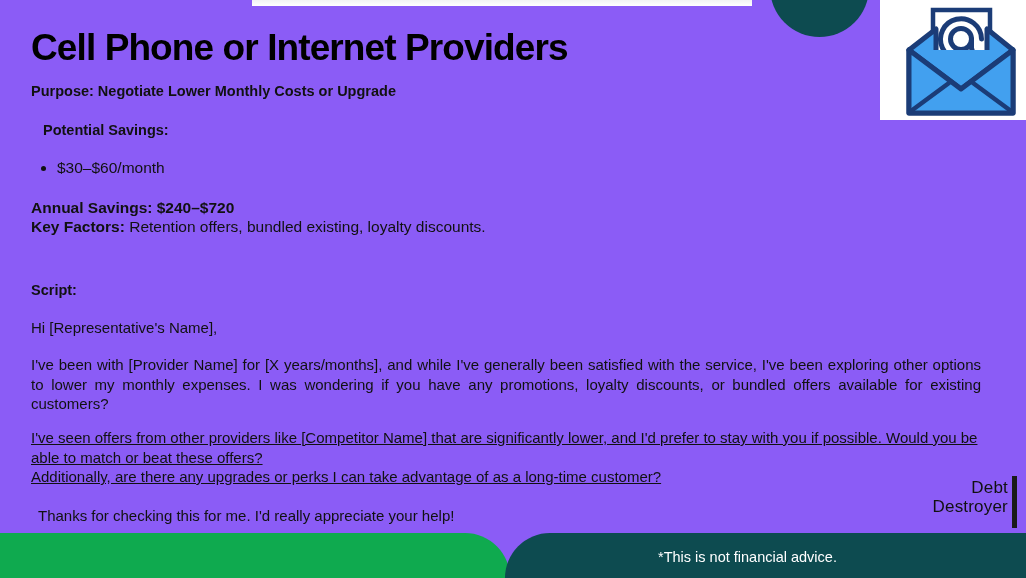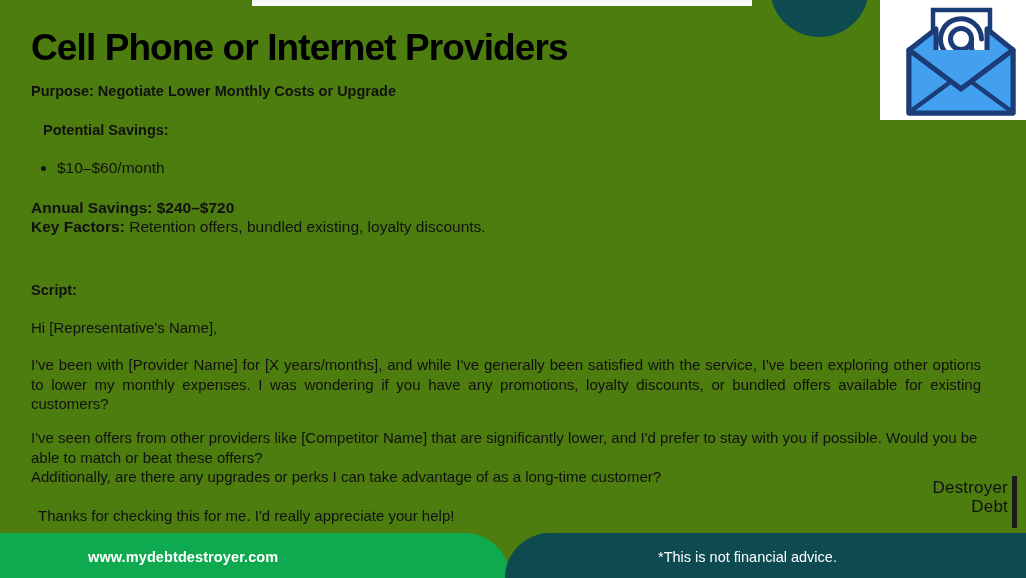--- a/index.html
+++ b/index.html
@@ -3,21 +3,21 @@
 <meta charset="utf-8">
 <style>
   html,body{margin:0;padding:0;}
   body{
     width:1026px;height:578px;
     background:#ffffff;
     font-family:"Liberation Sans", sans-serif;
     overflow:hidden;
     position:relative;
   }
-  .page{position:absolute;inset:0;overflow:hidden;background:#4d7c0f;}
+  .page{position:absolute;inset:0;overflow:hidden;background:#8b5cf6;}
 
   
   .top-strip{
     position:absolute;top:0;left:252px;width:500px;height:6px;
     background:linear-gradient(180deg,#f1f3f4 0%,#fbfcfc 70%,#ffffff 100%);
   }
   .teal-circle{
     position:absolute;left:770px;top:-62px;width:99px;height:99px;
     border-radius:50%;background:#0d4b50;
   }
@@ -67,21 +67,21 @@
     position:absolute;left:31px;top:318px;
     font-size:15px;color:#111;line-height:20px;
   }
   .para1{
     position:absolute;left:31px;top:355px;width:950px;
     font-size:15px;color:#111;line-height:19.5px;
     text-align:justify;
   }
   .para2{
     position:absolute;left:31px;top:428px;width:975px;
-    font-size:15px;color:#111;line-height:19.5px;
+    font-size:15px;color:#111;line-height:19.5px;text-decoration:underline;
   }
   .para3{
     position:absolute;left:38px;top:506px;width:800px;
     font-size:15px;color:#111;line-height:19.5px;
   }
 
   
   .brand{
     position:absolute;right:18px;top:478px;width:200px;
     text-align:right;
@@ -160,45 +160,44 @@
 
   <div class="content">
 
     <h1 class="title">Cell Phone or Internet Providers</h1>
 
     <div class="purpose">Purpose: Negotiate Lower Monthly Costs or Upgrade</div>
 
     <div class="pot-label">Potential Savings:</div>
 
     <ul class="bullets">
-      <li>$10–$60/month</li>
+      <li>$30–$60/month</li>
     </ul>
 
     <div class="annual">Annual Savings: $240–$720</div>
 
     <div class="keyfactors"><b>Key Factors:</b><span> Retention offers, bundled existing, loyalty discounts.</span></div>
 
     <div class="script-label">Script:</div>
 
     <div class="greeting">Hi [Representative's Name],</div>
 
     <div class="para1">I've been with [Provider Name] for [X years/months], and while I've generally been satisfied with the service, I've been exploring other options to lower my monthly expenses. I was wondering if you have any promotions, loyalty discounts, or bundled offers available for existing customers?</div>
 
     <div class="para2" style="white-space:pre-line">I've seen offers from other providers like [Competitor Name] that are significantly lower, and I'd prefer to stay with you if possible. Would you be able to match or beat these offers?
 Additionally, are there any upgrades or perks I can take advantage of as a long-time customer?</div>
 
     <div class="para3">Thanks for checking this for me. I'd really appreciate your help!</div>
   </div>
 
   <div class="brand">
+    <div>Debt</div>
     <div>Destroyer</div>
-    <div>Debt</div>
   </div>
   <div class="brand-bar"></div>
 
   <div class="footer">
     <div class="bar-green"></div>
     <div class="bar-teal"></div>
-    <div class="footer-url">www.mydebtdestroyer.com</div>
     <div class="footer-note">*This is not financial advice.</div>
   </div>
 
 </div>
 
 </body></html>

